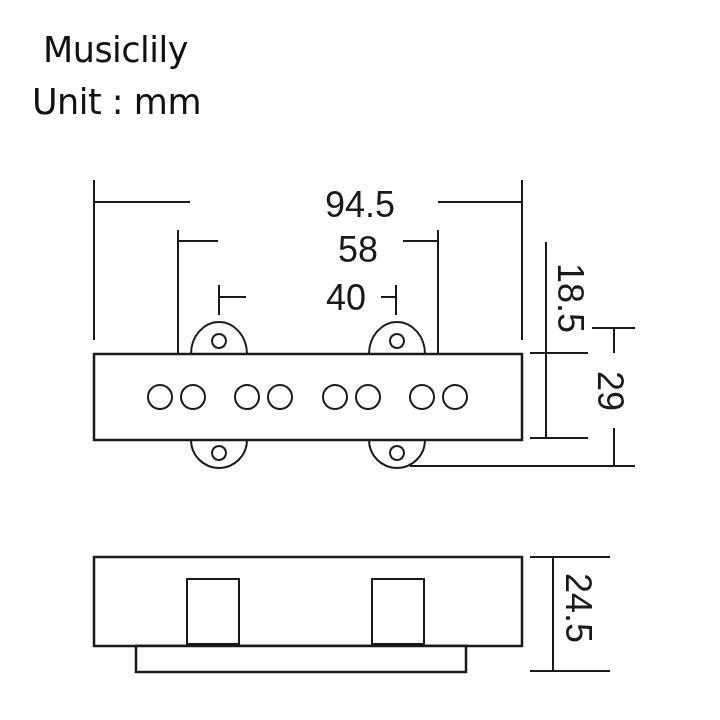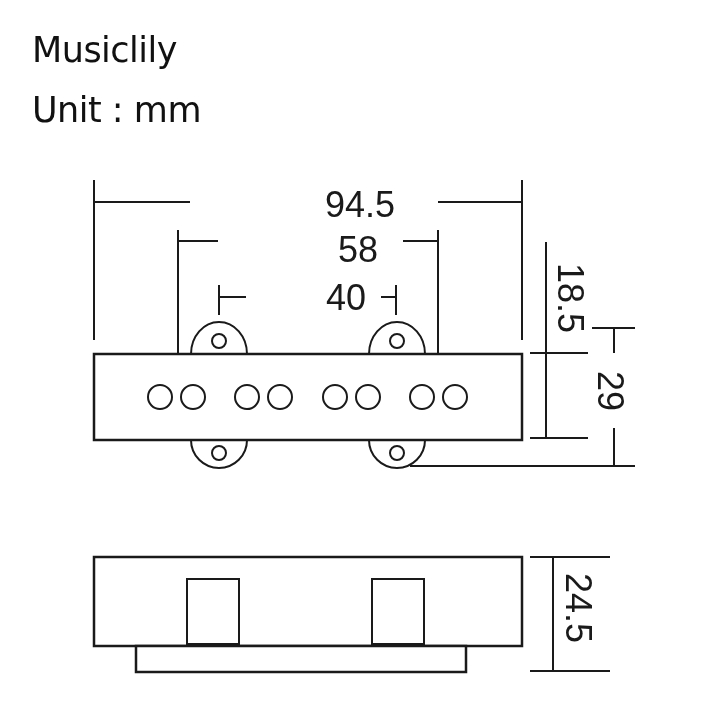--- a/index.html
+++ b/index.html
@@ -1,19 +1,19 @@
 <!DOCTYPE html>
 <html><head>
   <meta charset="utf-8">
   <style>
     html, body { margin: 0; padding: 0; background: #ffffff; }
     body { width: 720px; height: 720px; position: relative; overflow: hidden; font-family: "DejaVu Sans", sans-serif; color: #111; }
     .title { position: absolute; left: 32px; font-size: 35px; color: #111; font-family: "DejaVu Sans", sans-serif; letter-spacing: -0.5px; }
-    #brand { top: 30px; }
-    #unit { top: 90px; }
+    #brand { top: 30px; margin-left: 11px; }
+    #unit { top: 82px; }
     svg { position: absolute; left: 0; top: 0; }
     .dim { font-family: "Liberation Sans", sans-serif; font-size: 36px; fill: #1a1a1a; }
   </style>
 </head>
 <body>
 
 <div id="brand" class="title">Musiclily</div>
 <div id="unit" class="title">Unit : mm</div>
 
 <svg width="720" height="720" viewBox="0 0 720 720">

